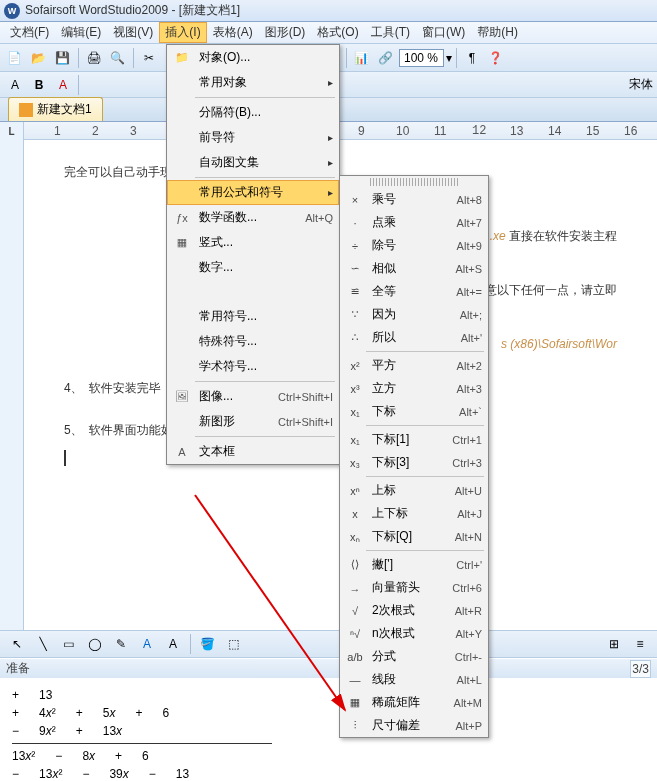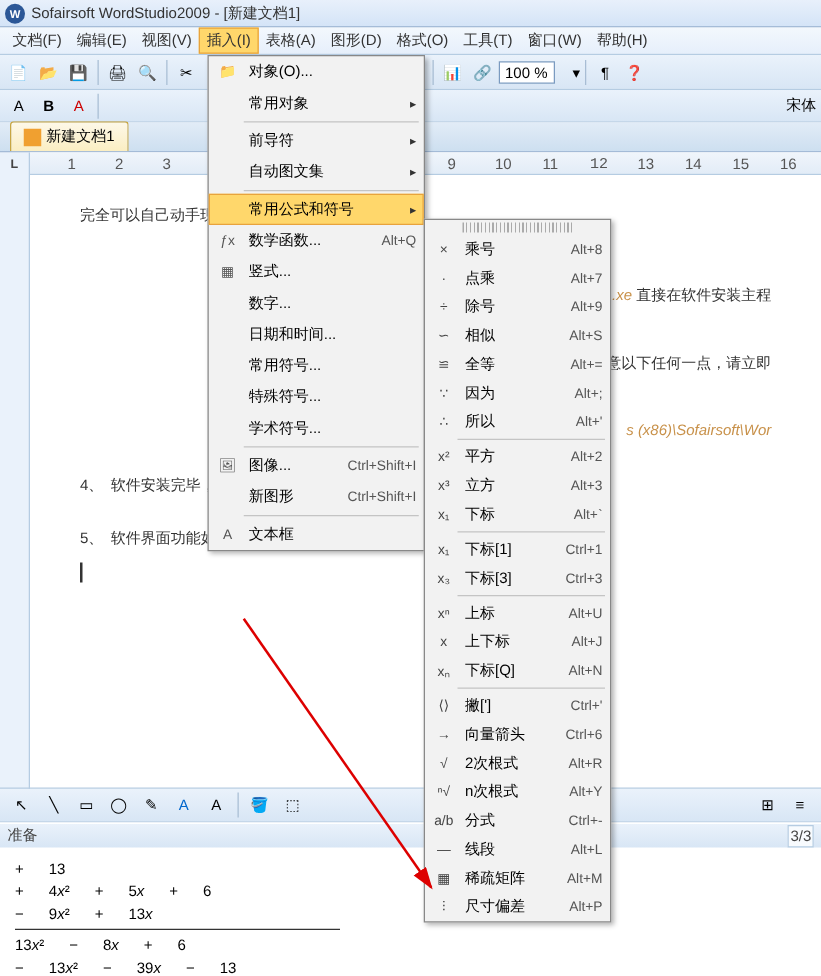--- a/index.html
+++ b/index.html
@@ -6,21 +6,21 @@
 body{background:#fff;width:657px;height:781px;overflow:hidden;position:relative}
 .titlebar{height:22px;background:linear-gradient(#e8f0fb,#d4e4f7);display:flex;align-items:center;padding:0 4px;border-bottom:1px solid #8ba8cc}
 .titlebar-icon{width:16px;height:16px;background:#2b5797;border-radius:50%;color:#fff;display:inline-flex;align-items:center;justify-content:center;font-size:9px;font-weight:bold;margin-right:5px}
 .titlebar-text{font-size:12px;color:#333}
 .menubar{height:22px;background:linear-gradient(#f3f8fd,#e6effb);display:flex;align-items:center;padding:0 4px;border-bottom:1px solid #b5cce2}
 .menu-item{padding:2px 6px;cursor:pointer;color:#333}
 .menu-item.active{background:#ffd76b;border:1px solid #e8a33d;padding:1px 5px}
 .toolbar{height:28px;background:linear-gradient(#eaf2fb,#d8e6f5);display:flex;align-items:center;padding:0 4px;gap:2px;border-bottom:1px solid #b5cce2}
 .tb-btn{width:22px;height:22px;display:inline-flex;align-items:center;justify-content:center;border:1px solid transparent;cursor:pointer}
 .tb-sep{width:1px;height:20px;background:#a8bdd4;margin:0 2px}
-.zoom-box{display:flex;align-items:center;gap:14px}
+.zoom-box{display:flex;align-items:center;gap:2px}
 .zoom-val{background:#fff;border:1px solid #7a9ac0;padding:1px 4px;width:45px}
 .tabbar{height:24px;background:linear-gradient(#e2ecf7,#cddff0);display:flex;align-items:flex-end;padding:0 8px;border-bottom:1px solid #8ba8cc}
 .tab{background:linear-gradient(#fdf8e8,#fbeec2);border:1px solid #c8a642;border-bottom:none;padding:3px 10px;display:flex;align-items:center;gap:4px;border-radius:3px 3px 0 0}
 .tab-icon{width:14px;height:14px;background:#f0a030;display:inline-block}
 .workspace{position:relative;height:520px;display:flex}
 .left-strip{width:24px;background:#eaf2fb;border-right:1px solid #b5cce2;display:flex;flex-direction:column;align-items:center;padding-top:4px}
 .left-strip .lbl{font-size:10px;font-weight:bold;color:#444}
 .doc-area{flex:1;position:relative;background:#fff}
 .ruler-h{height:18px;background:linear-gradient(#f0f5fb,#e2ecf7);border-bottom:1px solid #b5cce2;position:relative;font-size:9px;color:#555}
 .ruler-h span{position:absolute;top:2px}
@@ -168,20 +168,24 @@
       <span class="md-label">对象(O)...</span>
     </div>
     <div class="md-item">
       <span class="md-icon"></span>
       <span class="md-label">常用对象</span>
       <span class="md-arrow">▸</span>
     </div>
     <div class="md-sep"></div>
     <div class="md-item">
       <span class="md-icon"></span>
+      <span class="md-label">分隔符(B)...</span>
+    </div>
+    <div class="md-item">
+      <span class="md-icon"></span>
       <span class="md-label">前导符</span>
       <span class="md-arrow">▸</span>
     </div>
     <div class="md-item">
       <span class="md-icon"></span>
       <span class="md-label">自动图文集</span>
       <span class="md-arrow">▸</span>
     </div>
     <div class="md-sep"></div>
     <div class="md-item highlighted">
@@ -197,21 +201,20 @@
     <div class="md-item">
       <span class="md-icon">▦</span>
       <span class="md-label">竖式...</span>
     </div>
     <div class="md-item">
       <span class="md-icon"></span>
       <span class="md-label">数字...</span>
     </div>
     <div class="md-item">
       <span class="md-icon"></span>
-      <span class="md-label">日期和时间...</span>
     </div>
     <div class="md-item">
       <span class="md-icon"></span>
       <span class="md-label">常用符号...</span>
     </div>
     <div class="md-item">
       <span class="md-icon"></span>
       <span class="md-label">特殊符号...</span>
     </div>
     <div class="md-item">

